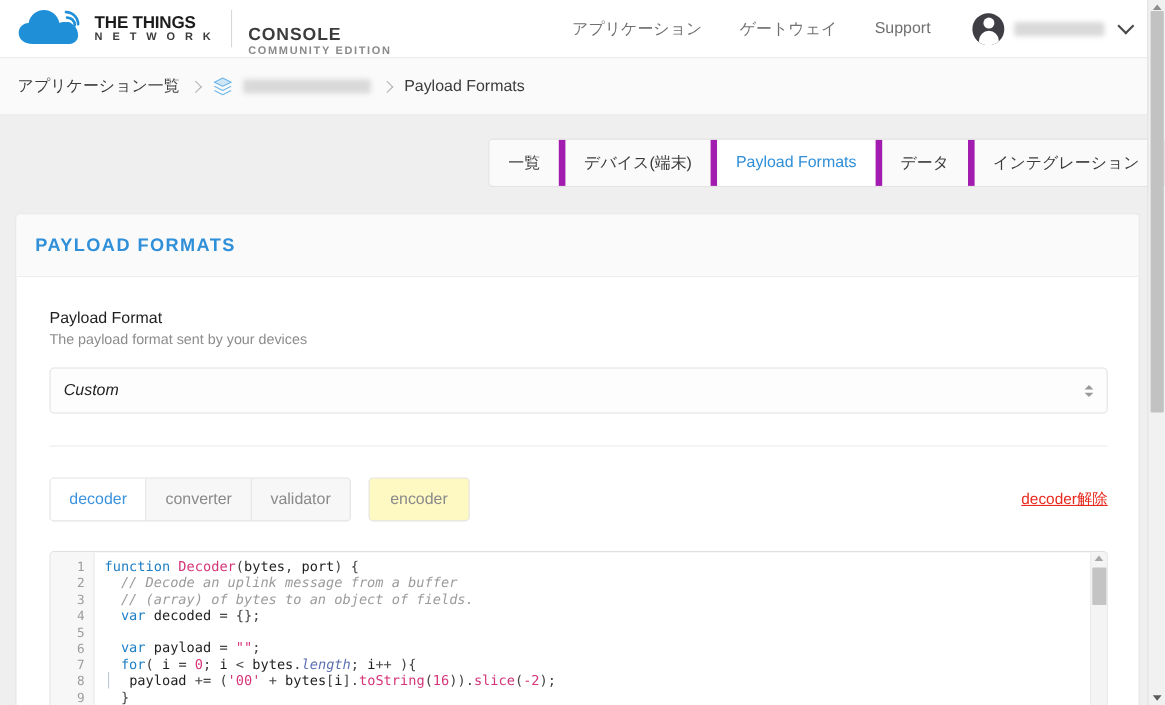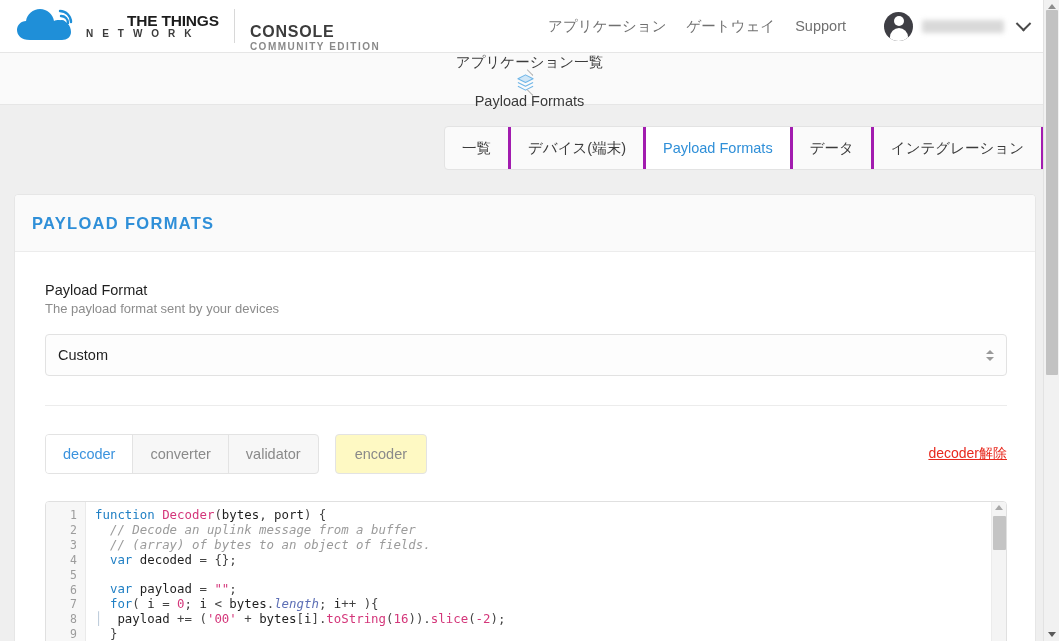--- a/index.html
+++ b/index.html
@@ -17,36 +17,36 @@
     position: absolute; top: 0; left: 0; width: 1043px; height: 53px;
     background: #ffffff; border-bottom: 1px solid #e6e6e6;
     display: flex; align-items: center;
   }
   .brand { display: flex; align-items: center; padding-left: 16px; }
   .logo-cloud { width: 60px; height: 38px; flex: none; }
   .brand-ttn {
     margin-left: 10px; line-height: 1.05;
     font-weight: bold; color: #1c1c1c;
   }
-  .brand-ttn .l1 { font-size: 15.5px; letter-spacing: -0.2px; margin-left: 41px; }
+  .brand-ttn .l1 { font-size: 15.5px; letter-spacing: -0.2px; }
   .brand-ttn .l2 { font-size: 10px; letter-spacing: 3.1px; color: #3b3b3b; }
   .brand-divider {
     width: 1px; height: 34px; background: #d8d8d8; margin: 0 15px;
   }
   .brand-console { line-height: 1.1; }
   .brand-console .c1 {
     font-size: 16px; font-weight: bold; color: #3c3c3c; letter-spacing: 0.8px; margin-top: 23px;
   }
   .brand-console .c2 {
     font-size: 10px; font-weight: bold; color: #8a8a8a; letter-spacing: 1.5px; text-align: center;
   }
 
   .nav { margin-left: auto; display: flex; align-items: center; padding-right: 14px; }
   .nav-link {
-    font-size: 14.5px; color: #707070; margin-left: 20px;
+    font-size: 14.5px; color: #707070; margin-left: 34px;
     cursor: pointer; white-space: nowrap;
   }
   .nav-user { display: flex; align-items: center; margin-left: 38px; cursor: pointer; }
   .avatar {
     width: 29px; height: 29px; border-radius: 50%;
     background: #3e3e44; position: relative; overflow: hidden; flex: none;
   }
   .avatar::before {
     content: ""; position: absolute; left: 50%; top: 4px;
     width: 10px; height: 10px; border-radius: 50%;
@@ -66,21 +66,21 @@
   .caret-down {
     margin-left: 14px; width: 11px; height: 11px;
     border-right: 2px solid #4a4a4a; border-bottom: 2px solid #4a4a4a;
     transform: rotate(45deg) translate(-2px,-2px);
   }
 
   
   .breadcrumb {
     position: absolute; top: 53px; left: 0; width: 1043px; height: 52px;
     background: #fafafa; border-bottom: 1px solid #e6e6e6;
-    display: flex; align-items: center; padding-left: 16px; flex-direction: column;
+    display: flex; align-items: center; padding-left: 16px;
   }
   .crumb { font-size: 14.5px; color: #3b3b3b; cursor: pointer; white-space: nowrap; }
   .crumb.current { color: #3b3b3b; cursor: default; }
   .crumb-sep {
     margin: 0 11px; width: 8px; height: 8px;
     border-right: 1.6px solid #b5b5b5; border-top: 1.6px solid #b5b5b5;
     transform: rotate(45deg);
   }
   .stack-icon { width: 19px; height: 19px; flex: none; margin-right: 9px; }
   .redact-app { width: 116px; height: 13px; }
@@ -88,21 +88,21 @@
   
   .tabbar {
     position: absolute; top: 126px; left: 444px;
     display: flex; align-items: stretch; height: 44px;
     background: #fafafa; border: 1px solid #e3e3e3; border-radius: 4px;
     overflow: hidden;
   }
   .tab {
     display: flex; align-items: center; padding: 0 17px;
     font-size: 14.5px; color: #3b3b3b; cursor: pointer;
-    border-right: 3px solid #a21caf; white-space: nowrap;
+    border-right: 6px solid #a21caf; white-space: nowrap;
   }
   .tab:last-child { border-right: none; }
   .tab.active { background: #ffffff; color: #2f8fd8; }
 
   
   .panel {
     position: absolute; top: 194px; left: 14px; width: 1022px;
     background: #ffffff; border: 1px solid #e6e6e6;
     border-radius: 4px 4px 0 0;
   }
@@ -117,21 +117,21 @@
 
   .field-label { font-size: 14.5px; font-weight: normal; color: #1f1f1f; }
   .field-help { font-size: 13px; color: #8c8c8c; margin-top: 3px; }
 
   .select-box {
     margin-top: 18px; height: 42px; width: 962px;
     border: 1px solid #e2e2e2; border-radius: 4px; background: #fdfdfd;
     display: flex; align-items: center; padding: 0 12px;
     font-size: 14.5px; color: #1f1f1f; cursor: pointer;
   }
-  .select-value { flex: 1; }
+  .select-value { flex: 1; font-style: italic; }
   .spinner { display: flex; flex-direction: column; align-items: center; gap: 3px; }
   .spin-up, .spin-dn {
     width: 0; height: 0; border-left: 4px solid transparent; border-right: 4px solid transparent;
   }
   .spin-up { border-bottom: 4px solid #9a9a9a; }
   .spin-dn { border-top: 4px solid #9a9a9a; }
 
   .divider { margin: 29px 0 0 0; height: 1px; background: #ececec; width: 962px; }
 
   .toolrow {

